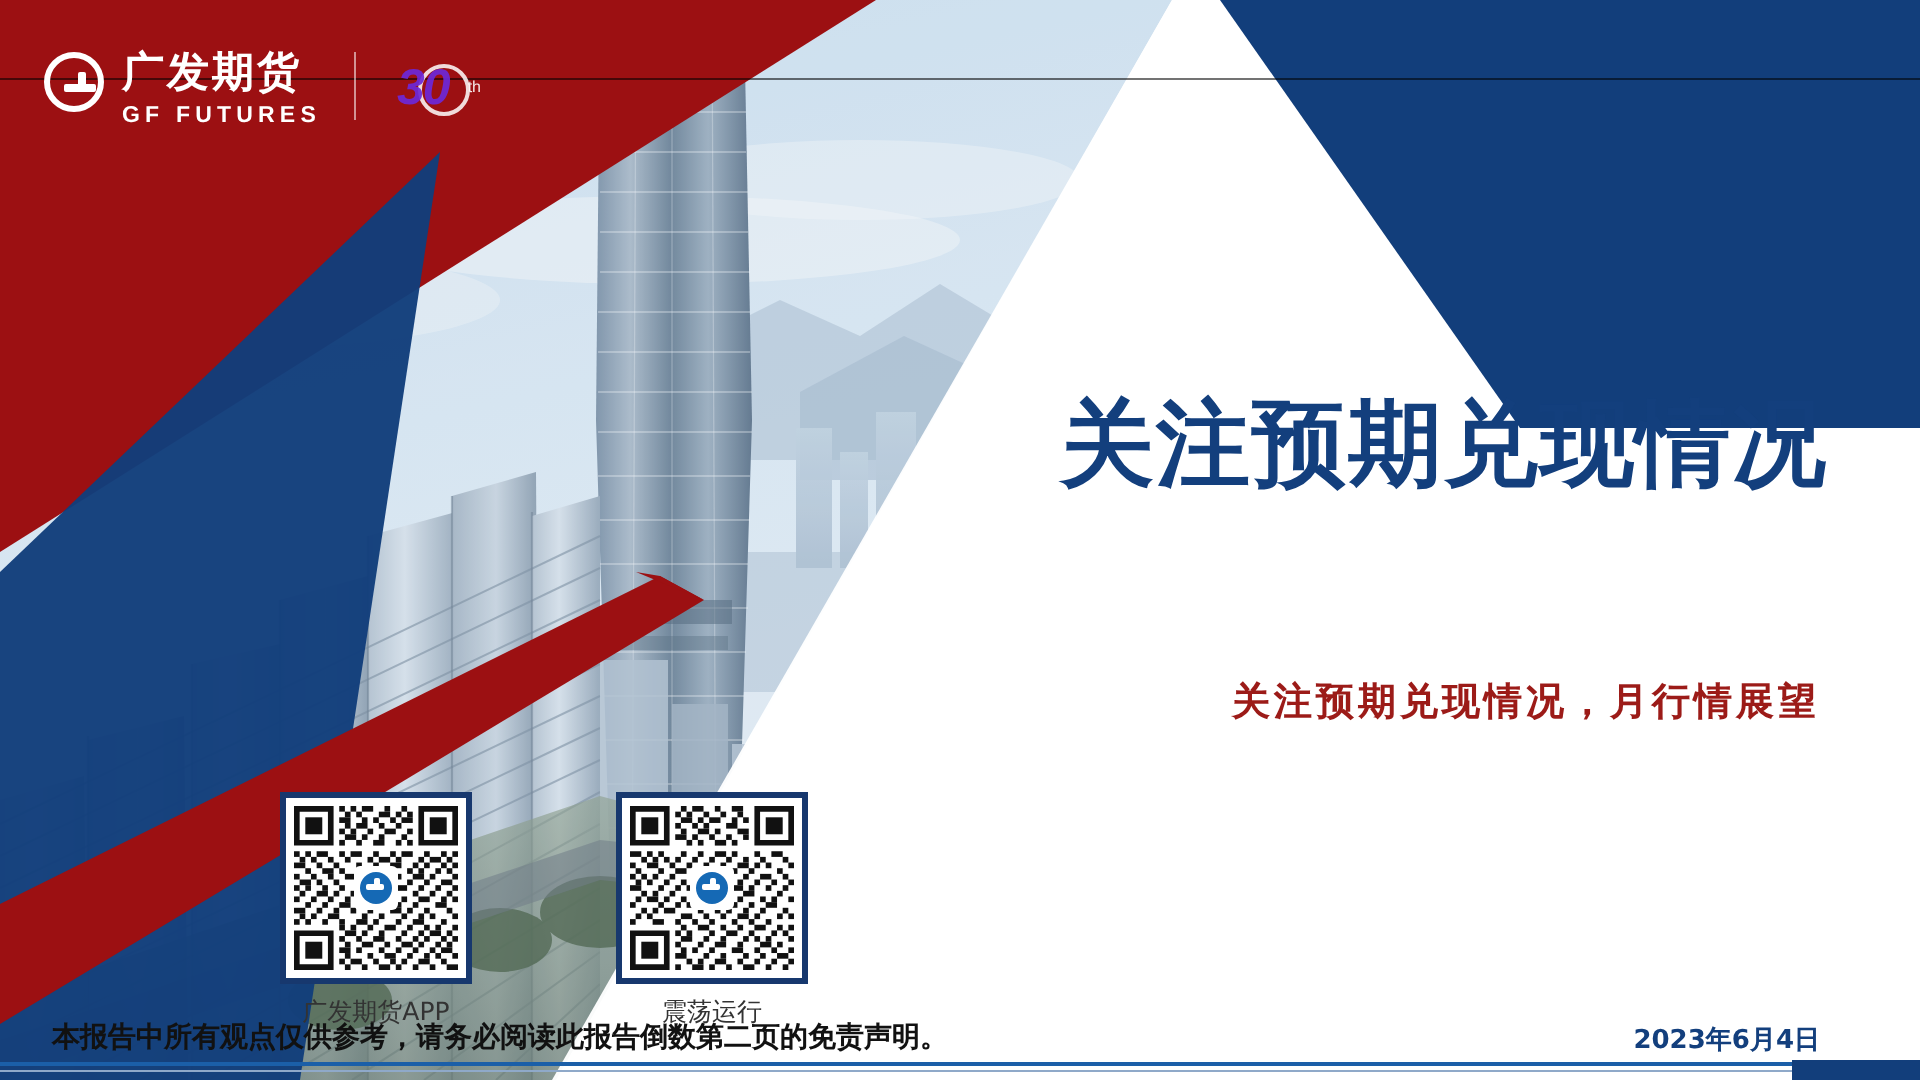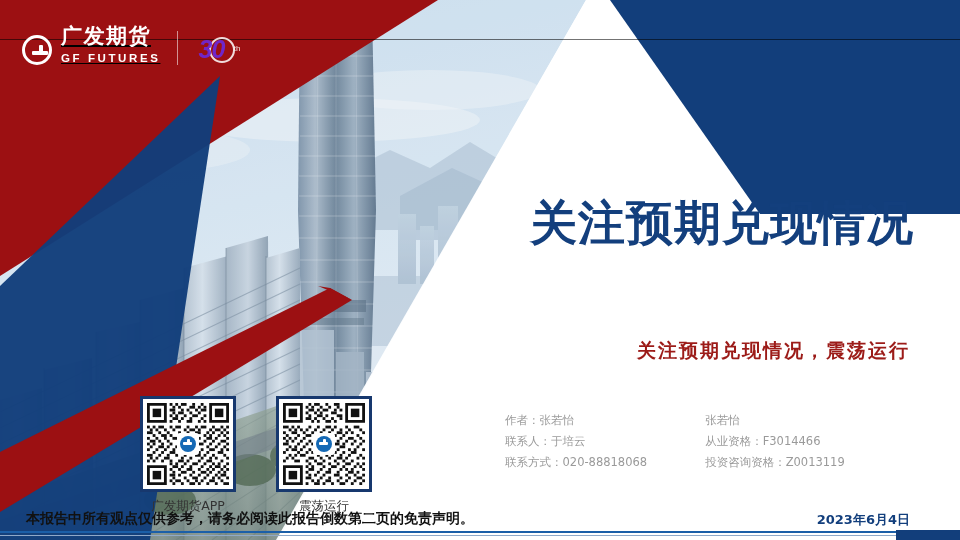--- a/index.html
+++ b/index.html
@@ -10,21 +10,21 @@
     position:relative;
   }
   #slide { position:absolute; inset:0; width:960px; height:540px; background:#fff; overflow:hidden; }
 
   
   #art { position:absolute; inset:0; width:960px; height:540px; }
 
   
   .logo-block {
     position:absolute; left:22px; top:26px;
-    display:flex; align-items:flex-end; gap:9px; z-index:40;text-decoration:underline;
+    display:flex; align-items:flex-start; gap:9px; z-index:40;
   }
   .logo-mark {
     width:30px; height:30px; border-radius:50%;
     border:3px solid #fff; position:relative; flex:0 0 auto;
   }
   .logo-mark::before {
     content:""; position:absolute; left:7px; top:13px;
     width:16px; height:4px; background:#fff; border-radius:1px;
   }
   .logo-mark::after {
@@ -76,21 +76,21 @@
     position:absolute; left:505px; top:414px; z-index:30;
     display:flex; gap:58px;
   }
   .meta-col { display:flex; flex-direction:column; gap:7px; }
   .meta-row {
     color:#9a9a9a; font-size:11.5px; white-space:nowrap;
     font-family:"DejaVu Sans",sans-serif; line-height:1.2;
   }
 
   
-  .qr-zone { position:absolute; left:140px; top:396px; z-index:30; display:flex; gap:40px; }
+  .qr-zone { position:absolute; left:140px; top:396px; z-index:30; display:flex; gap:72px; }
   .qr-item { display:flex; flex-direction:column; align-items:center; }
   .qr-box {
     width:96px; height:96px; background:#fff;
     border:3px solid #17386E; padding:4px; position:relative;
   }
   .qr-canvas { width:100%; height:100%; display:block; }
   .qr-center {
     position:absolute; left:50%; top:50%; transform:translate(-50%,-50%);
     width:22px; height:22px; background:#fff; border-radius:3px;
     display:flex; align-items:center; justify-content:center;
@@ -336,34 +336,22 @@
       <span class="anniv-ring"></span>
       <span class="anniv-30">30</span>
       <span class="anniv-th">th</span>
     </div>
   </div>
 
   <div class="title-wrap">
     <div class="title-line">关注预期兑现情况</div>
   </div>
 
-  <div class="subtitle">关注预期兑现情况，震荡运行</div>
-
-  <div class="meta">
-    <div class="meta-col">
-      <div class="meta-row">作者：张若怡</div>
-      <div class="meta-row">联系人：于培云</div>
-      <div class="meta-row">联系方式：020-88818068</div>
-    </div>
-    <div class="meta-col">
-      <div class="meta-row">张若怡</div>
-      <div class="meta-row">从业资格：F3014466</div>
-      <div class="meta-row">投资咨询资格：Z0013119</div>
-    </div>
-  </div>
+  <div class="subtitle">关注预期兑现情况，月行情展望</div>
+
 
   <div class="qr-zone">
 
     <div class="qr-item">
       <div class="qr-box">
         <svg class="qr-canvas" viewBox="0 0 29 29">
           <rect width="29" height="29" fill="#fff"></rect>
           <g fill="#111">
             <path d="M0 0h7v7H0zm1 1v5h5V1z"></path>
               <rect x="2" y="2" width="3" height="3"></rect>

